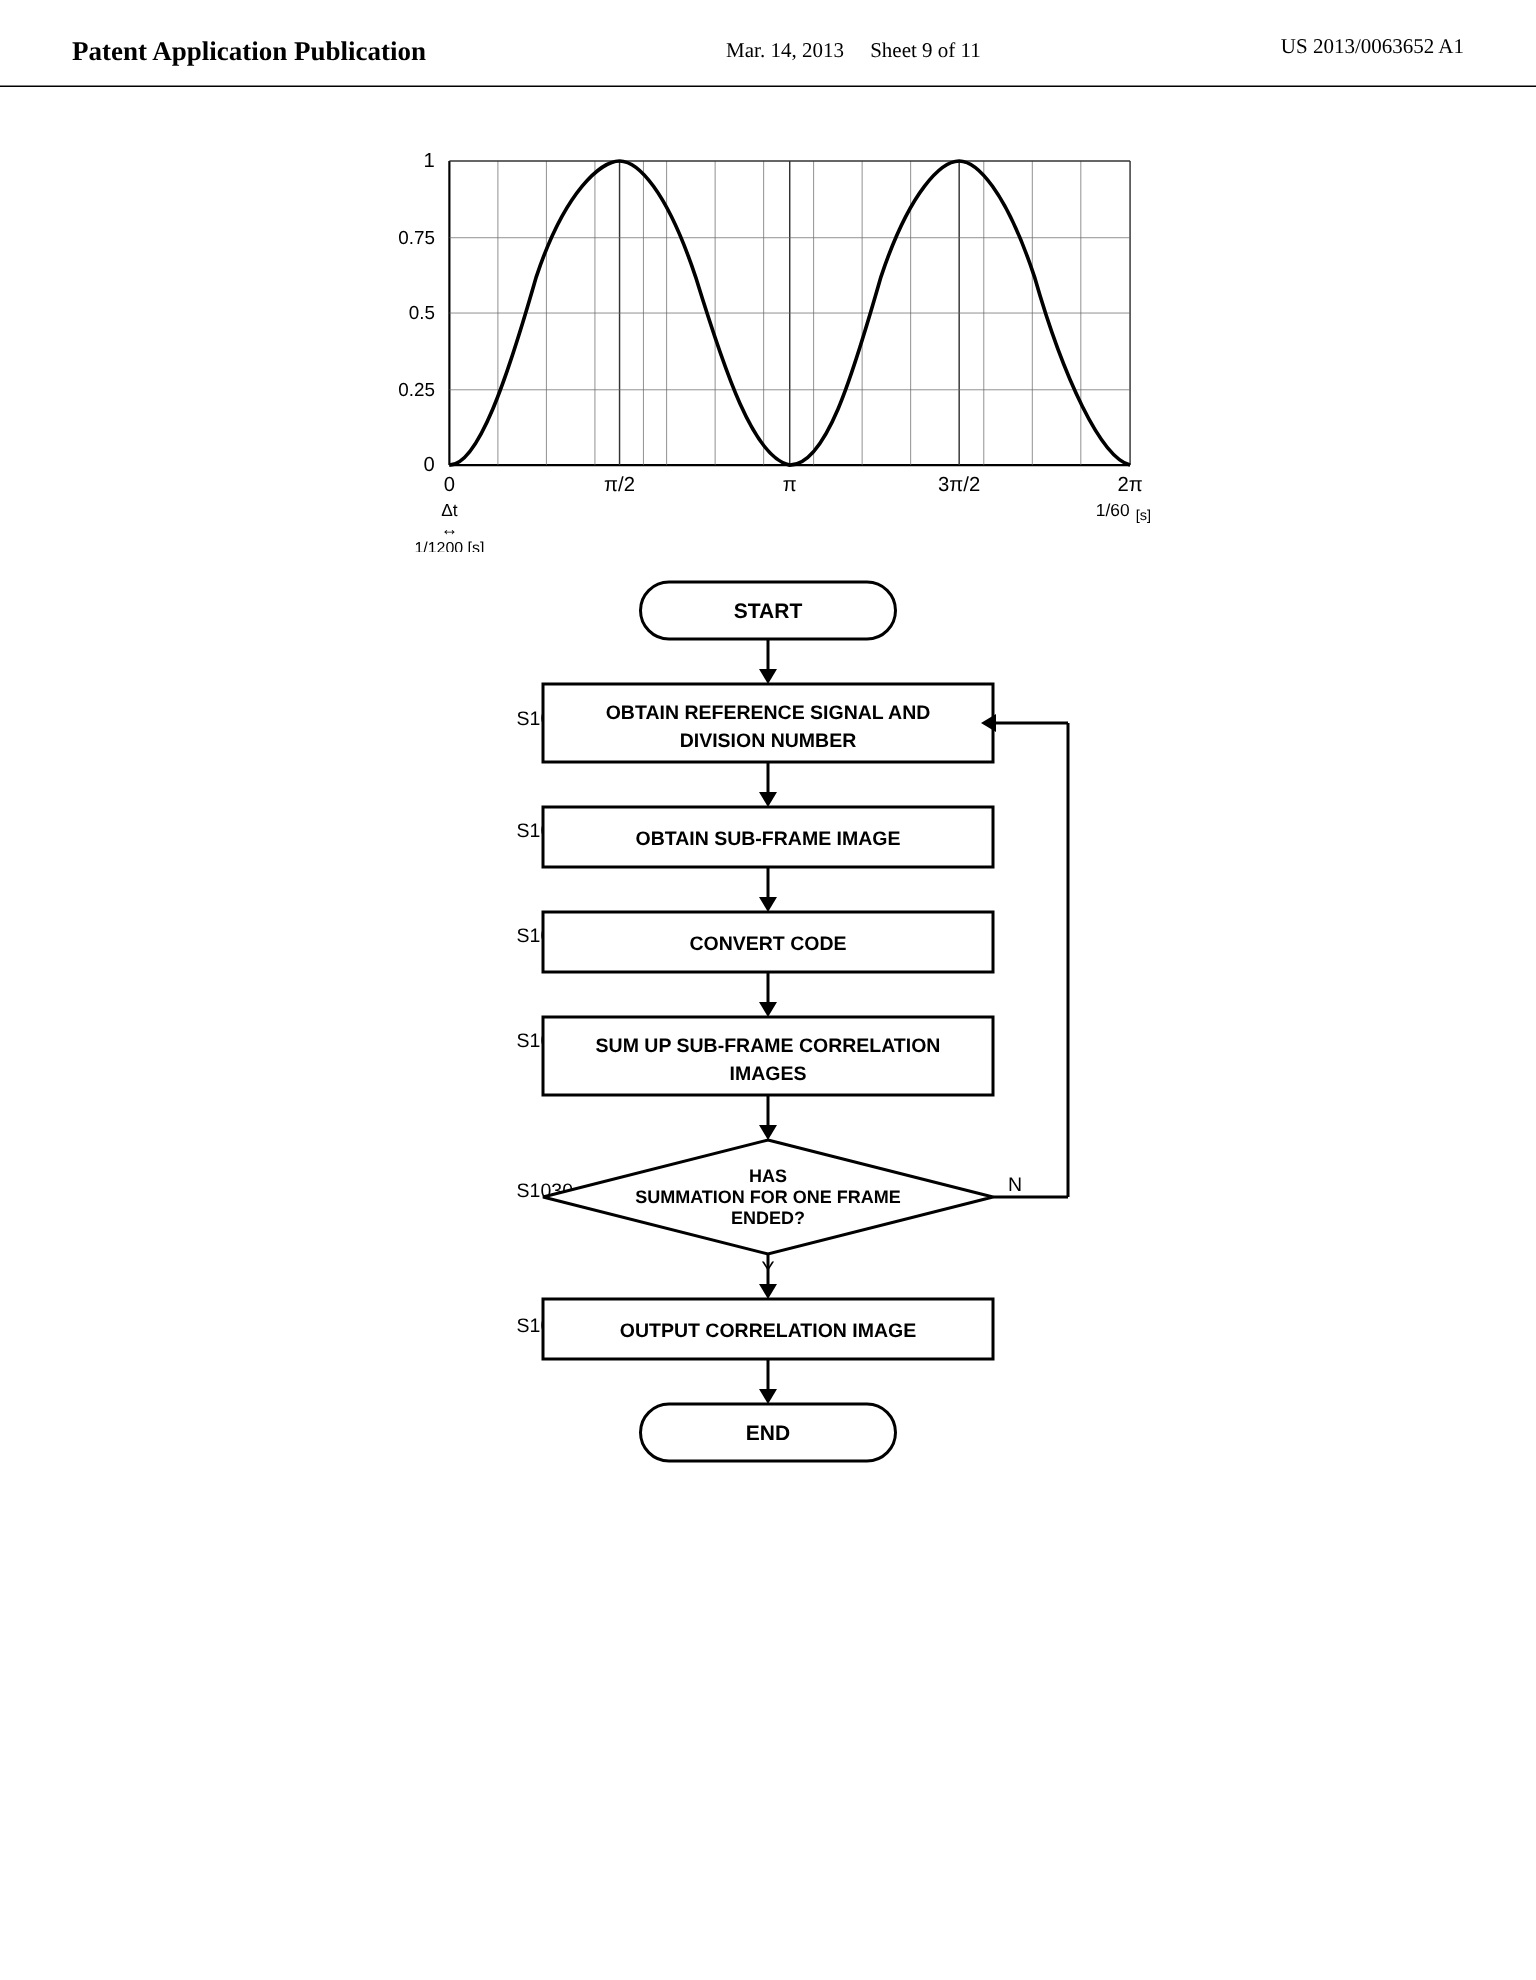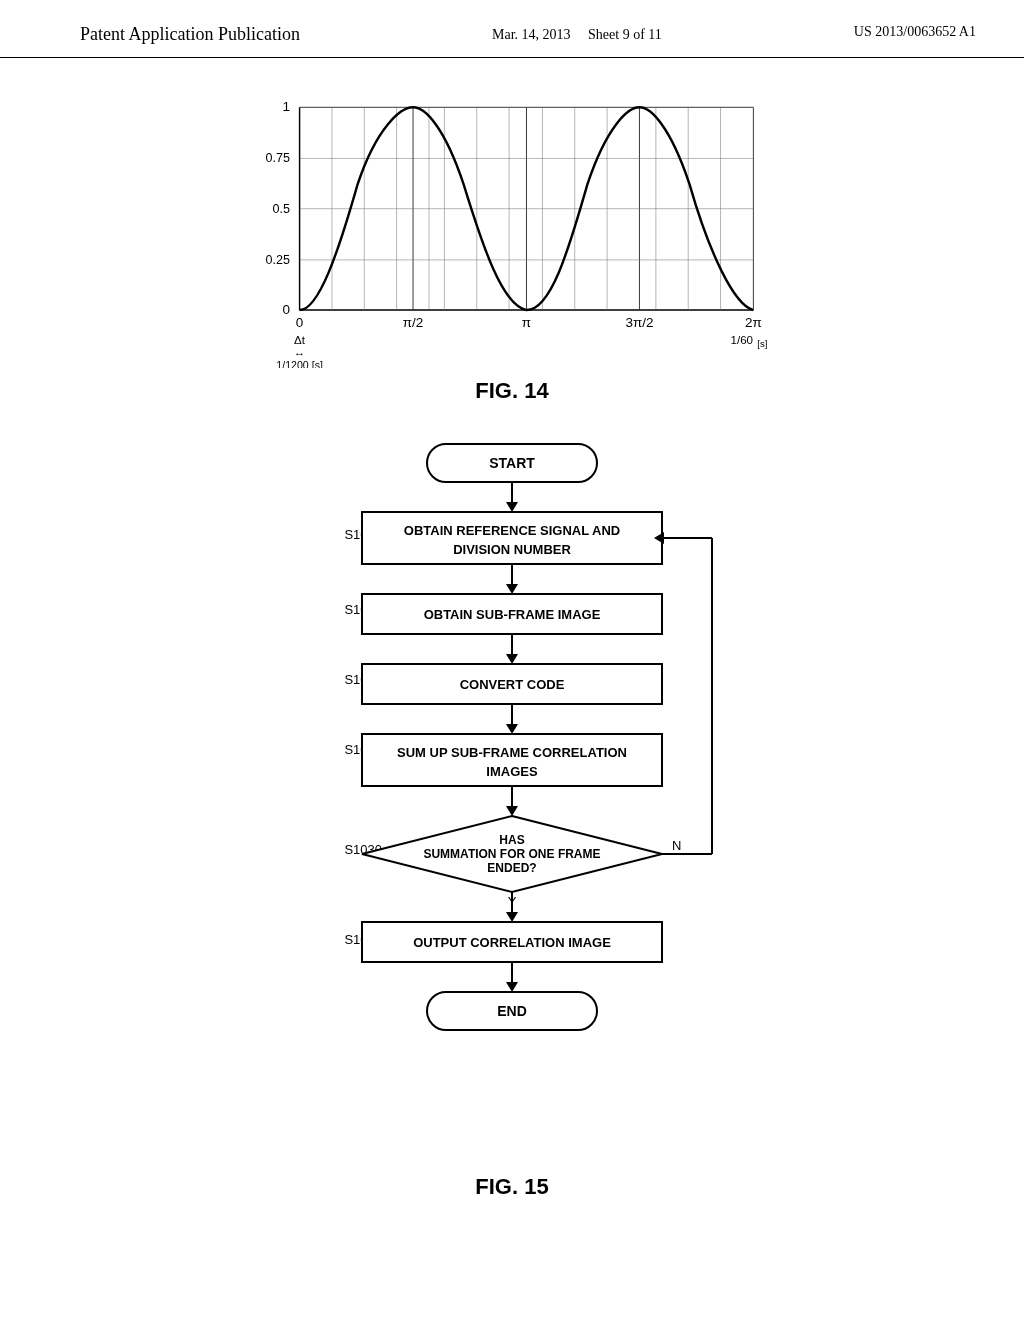--- a/index.html
+++ b/index.html
@@ -14,22 +14,21 @@
     
     .header {
       display: flex;
       justify-content: space-between;
       align-items: flex-start;
       padding: 24px 48px 12px 48px;
       border-bottom: 1px solid #000;
     }
     .header-left {
       font-size: 18px;
-      font-weight: normal;
-      margin-left: 32px;
+      font-weight: bold;
     }
     .header-center {
       font-size: 14px;
       text-align: left;
       line-height: 1.5;
     }
     .header-right {
       font-size: 14px;
       text-align: left;
     }
@@ -156,21 +155,20 @@
           C 250,165 270,225 295,230
           C 320,230 338,170 358,100
           C 378,40 400,20 412,20
           C 424,20 444,40 464,100
           C 484,170 510,225 530,230
         " fill="none" stroke="#000" stroke-width="2.5"></path>
       </svg>
     </div>
   </div>
 
-  <div class="fig-label">FIG. 14</div>
 
   <div class="flowchart-section">
     <div style="position:relative; width:560px;">
       <svg width="560" height="720" xmlns="http://www.w3.org/2000/svg">
 
         <rect x="195" y="10" width="170" height="38" rx="19" ry="19" fill="white" stroke="black" stroke-width="2"></rect>
         <text x="280" y="34" text-anchor="middle" font-size="14" font-family="Arial" font-weight="bold">START</text>
 
         <line x1="280" y1="48" x2="280" y2="72" stroke="black" stroke-width="2"></line>
         <polygon points="274,68 286,68 280,78" fill="black"></polygon>
@@ -241,15 +239,14 @@
         <text x="280" y="582" text-anchor="middle" font-size="14" font-family="Arial" font-weight="bold">END</text>
 
         <line x1="430" y1="420" x2="480" y2="420" stroke="black" stroke-width="2"></line>
         <line x1="480" y1="420" x2="480" y2="104" stroke="black" stroke-width="2"></line>
         <line x1="480" y1="104" x2="432" y2="104" stroke="black" stroke-width="2"></line>
         <polygon points="432,98 432,110 422,104" fill="black"></polygon>
       </svg>
     </div>
   </div>
 
-  <div class="fig15-label">FIG. 15</div>
 
 </div>
 
 </body></html>

